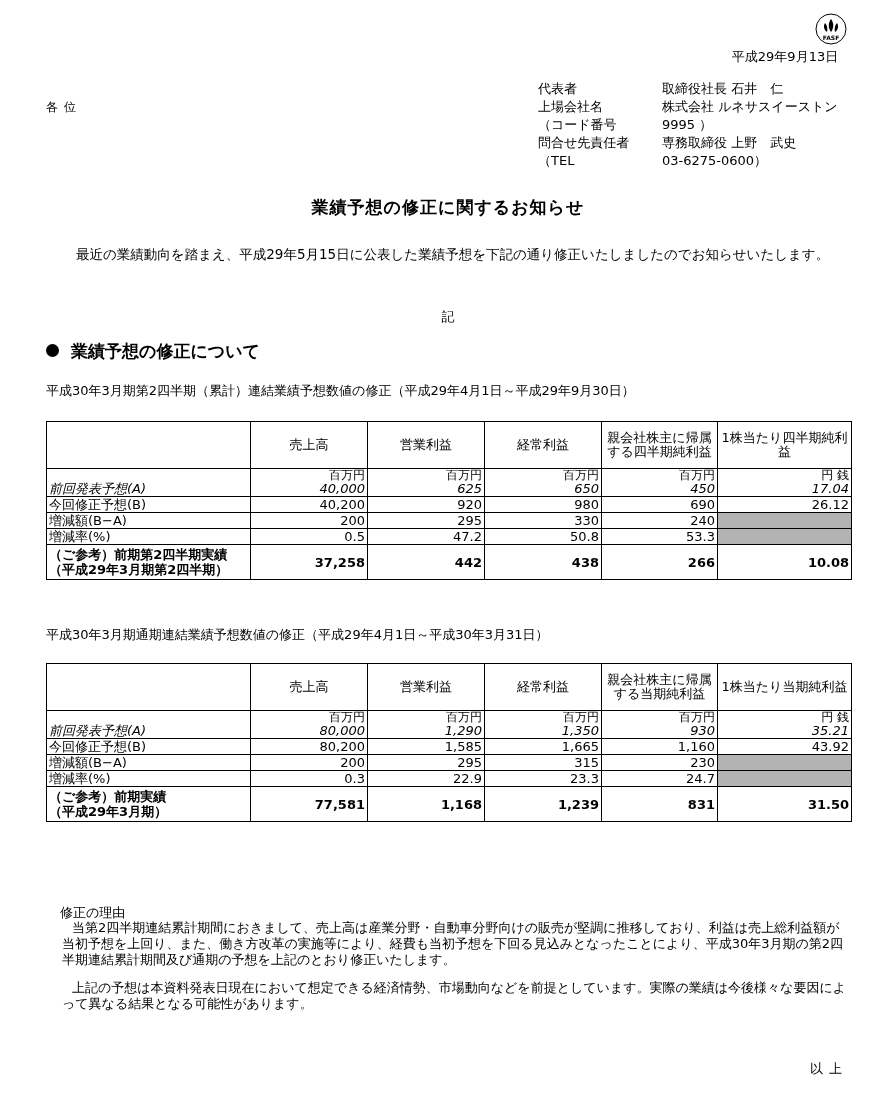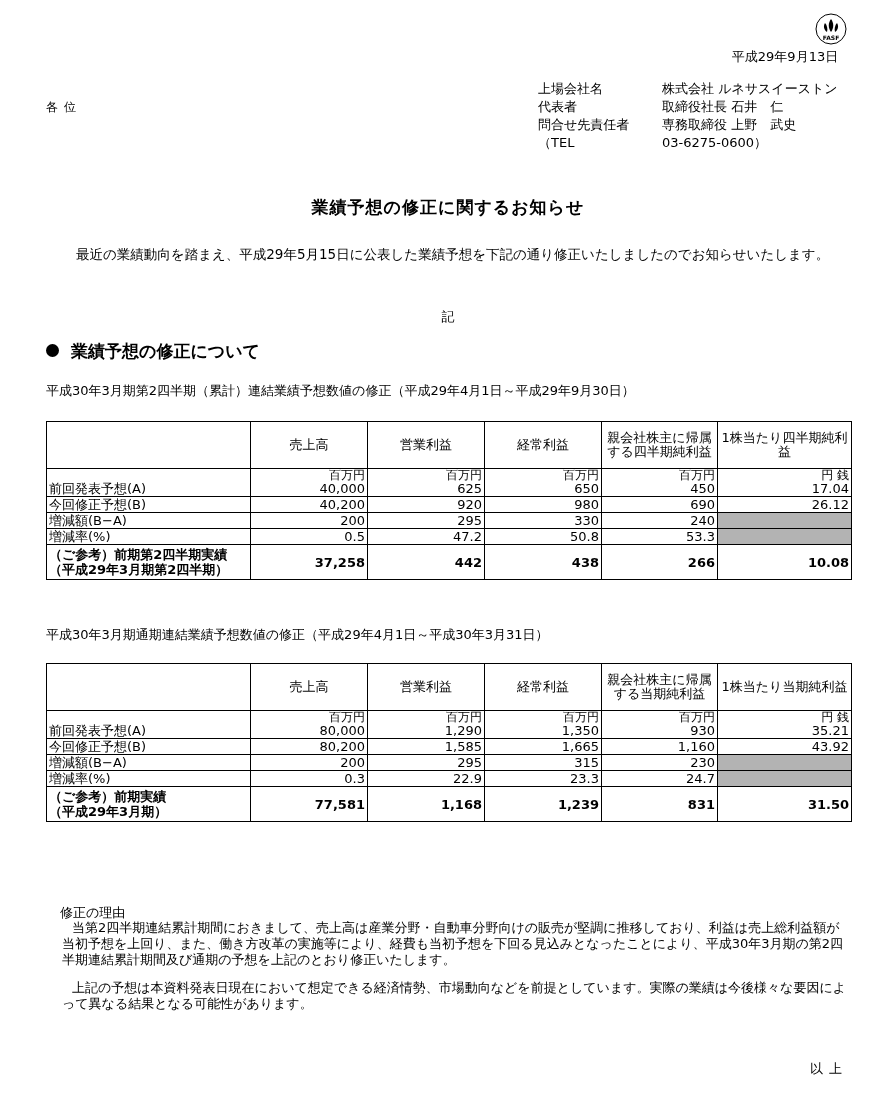--- a/index.html
+++ b/index.html
@@ -25,21 +25,21 @@
     position: absolute; left: 46px; width: 805px;
     border-collapse: collapse; table-layout: fixed; font-size: 13px;
   }
   table.fc td, table.fc th { border: 1.5px solid #000; padding: 0 2px; font-weight: normal; }
   table.fc th { text-align: center; vertical-align: middle; line-height: 14px; }
   table.fc td.num { text-align: right; }
   table.fc td.lbl { text-align: left; white-space: nowrap; }
   table.fc td.gray { background: #b3b3b3; }
   table.fc tr.hdr th { height: 46px; }
   table.fc tr.unit td { border-bottom: none; font-size: 12px; height: 12px; line-height: 12px; vertical-align: bottom; }
-  table.fc tr.first td { border-top: none; height: 15px; line-height: 15px; }
+  table.fc tr.first td { border-top: none; height: 15px; line-height: 15px; font-style: italic; }
   table.fc tr.std td { height: 15px; line-height: 15px; }
   table.fc tr.ref td { height: 34px; line-height: 15px; font-weight: bold; }
   .reason-h { left: 60px; top: 904px; font-size: 13px; }
   .reason { left: 62px; top: 920px; width: 790px; font-size: 13px; line-height: 16px; text-indent: 10px; }
   .caveat { left: 62px; top: 980px; width: 790px; font-size: 13px; line-height: 16px; text-indent: 10px; }
   .end { left: 810px; top: 1060px; font-size: 13px; letter-spacing: 6px; }
 </style>
 </head>
 <body>
 
@@ -51,26 +51,30 @@
     <path d="M22 10 C24 13 23 17 20 19 C19 16 20 12 22 10Z" fill="#000"></path>
     <text x="16" y="27" text-anchor="middle" font-size="6" font-weight="bold" font-family="DejaVu Sans, sans-serif">FASF</text>
   </svg>
 </div>
 
 <div class="abs date">平成29年9月13日</div>
 <div class="abs addressee">各位</div>
 
 <div class="abs company">
   <div class="row">
+      <span class="k">代表者</span>
+      <span>取締役社長 石井　仁</span>
+    </div>
+  <div class="row">
       <span class="k">上場会社名</span>
       <span>株式会社 ルネサスイーストン</span>
     </div>
   <div class="row">
-      <span class="k">代表者</span>
-      <span>取締役社長 石井　仁</span>
+      <span class="k">（コード番号</span>
+      <span>9995 ）</span>
     </div>
   <div class="row">
       <span class="k">問合せ先責任者</span>
       <span>専務取締役 上野　武史</span>
     </div>
   <div class="row">
       <span class="k">（TEL</span>
       <span>03-6275-0600）</span>
     </div>
 </div>

